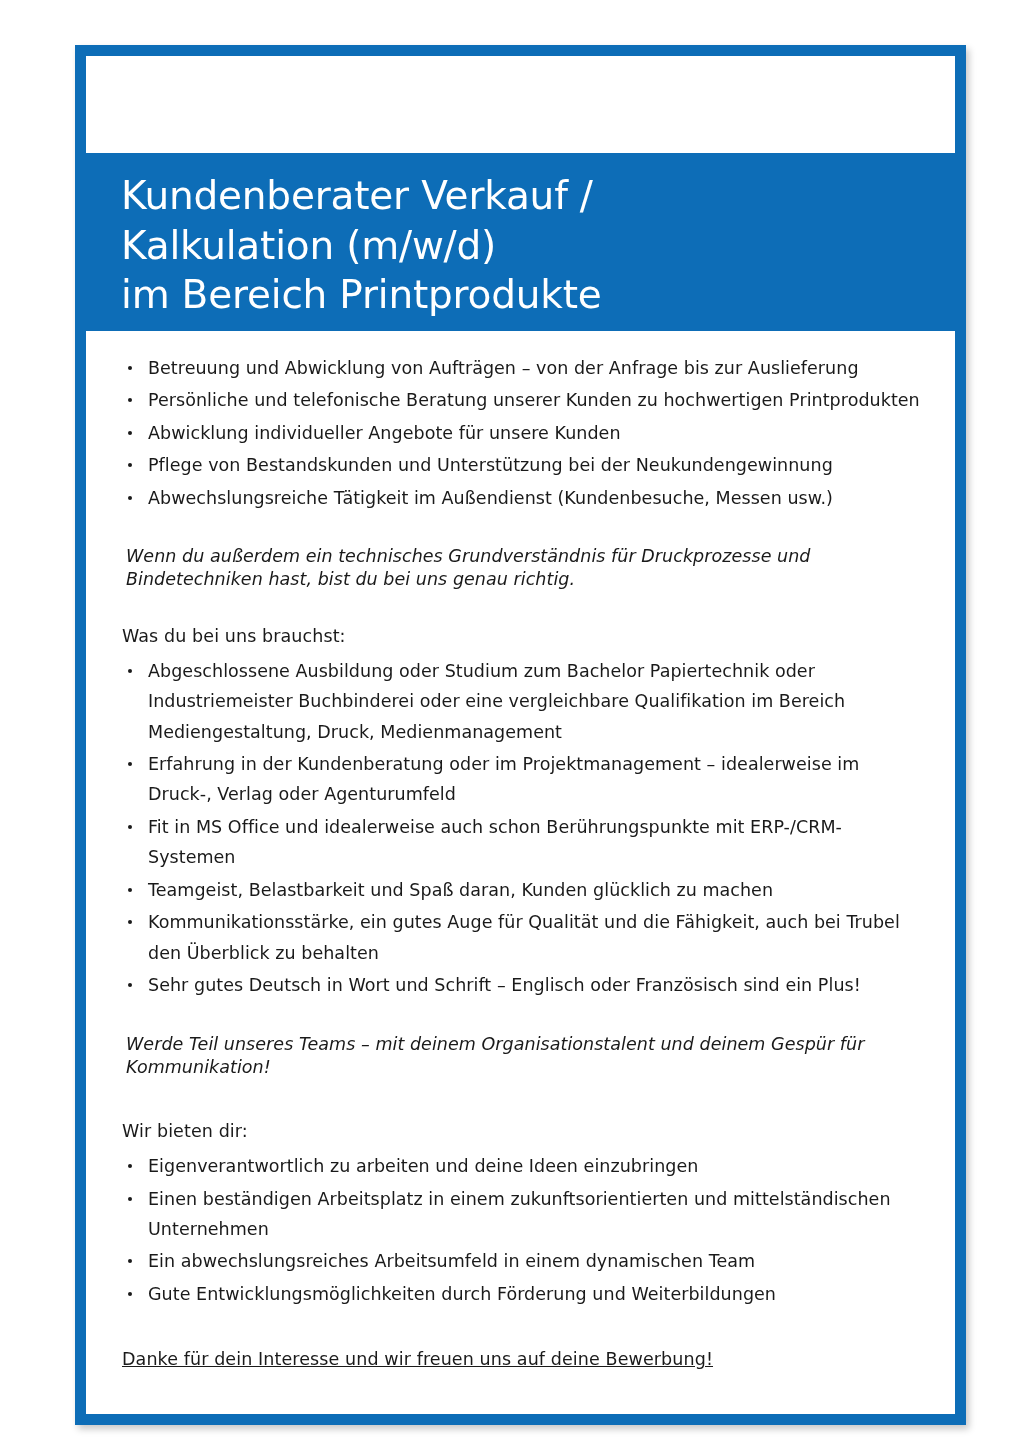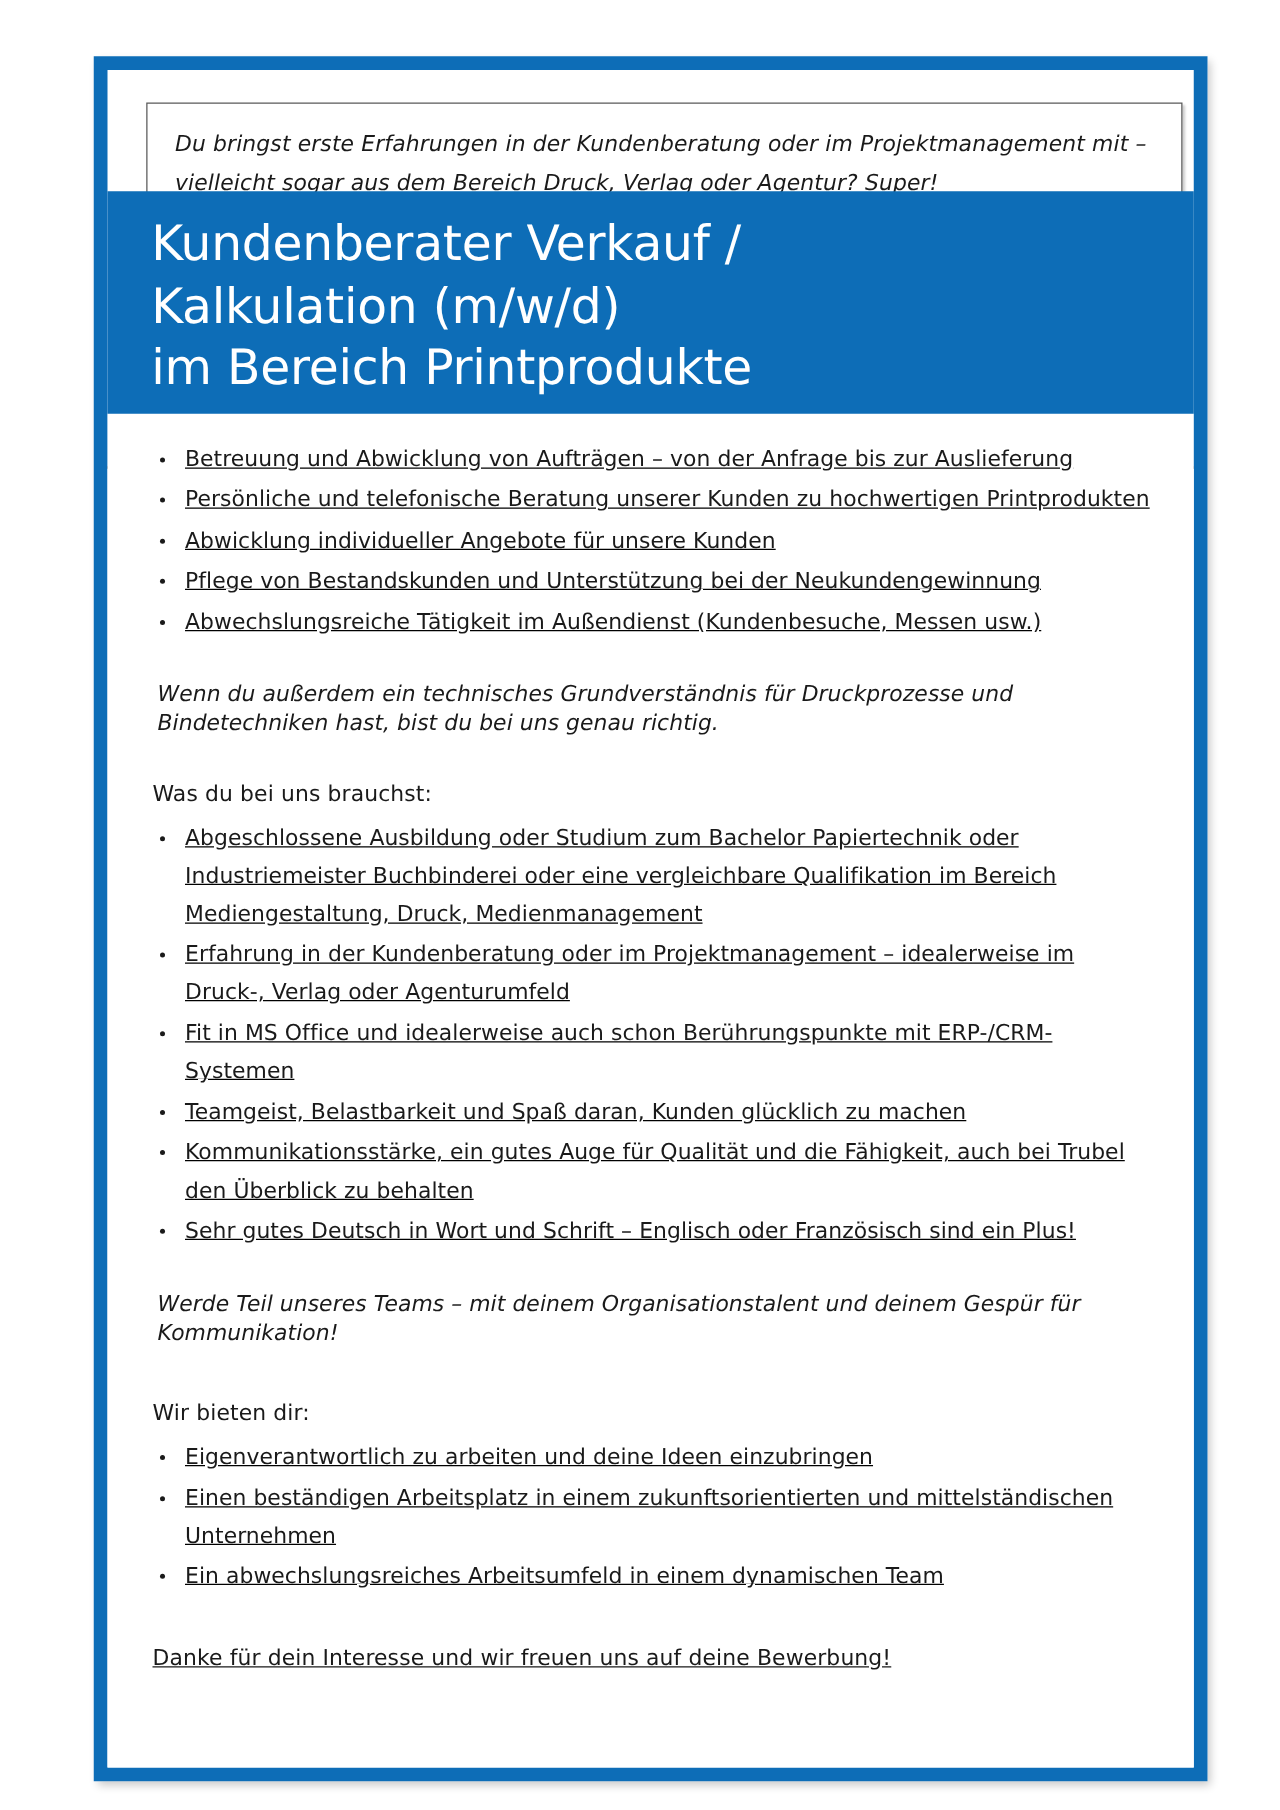--- a/index.html
+++ b/index.html
@@ -98,21 +98,20 @@
     color: #1a1a1a;
     line-height: 1.6;
     margin: 0 0 6px 0;
     letter-spacing: 0.1px;
   }
 
   ul.bullets {
     list-style: none;
     margin: 0;
     padding: 0;
-    text-decoration: underline;
   }
   ul.bullets li {
     position: relative;
     font-size: 17.5px;
     color: #1a1a1a;
     line-height: 1.74;
     padding-left: 26px;
     margin: 0 0 2px 0;
     letter-spacing: 0.05px;
   }
@@ -145,23 +144,20 @@
     letter-spacing: 0.1px;
     text-decoration: underline;
   }
 </style>
 </head>
 <body>
 
 <div id="page">
   <div id="frame" style="border-color: rgb(13, 109, 183);">
 
-    <div id="intro-box">
-      <div id="intro-text">Du bringst erste Erfahrungen in der Kundenberatung oder im Projektmanagement mit – vielleicht sogar aus dem Bereich Druck, Verlag oder Agentur? Super!</div>
-    </div>
 
     <div id="title-band" style="background: rgb(13, 109, 183);">
       <div id="job-title">Kundenberater Verkauf /
 Kalkulation  (m/w/d)
 im Bereich Printprodukte</div>
     </div>
 
     <div id="body-area">
 
       <ul class="bullets">
@@ -192,20 +188,21 @@
 
       <p class="note">Werde Teil unseres Teams – mit deinem Organisationstalent und deinem Gespür für Kommunikation!</p>
 
       <div class="gap-lg"></div>
 
       <div class="section-heading">Wir bieten dir:</div>
       <ul class="bullets">
         <li>Eigenverantwortlich zu arbeiten und deine Ideen einzubringen</li>
         <li>Einen beständigen Arbeitsplatz in einem zukunftsorientierten und mittelständischen Unternehmen</li>
         <li>Ein abwechslungsreiches Arbeitsumfeld in einem dynamischen Team</li>
+        <li>Gute Entwicklungsmöglichkeiten durch Förderung und Weiterbildungen</li>
       </ul>
 
       <div class="gap-lg"></div>
 
       <div class="closing-line">Danke für dein Interesse und wir freuen uns auf deine Bewerbung!</div>
 
     </div>
   </div>
 </div>
 

